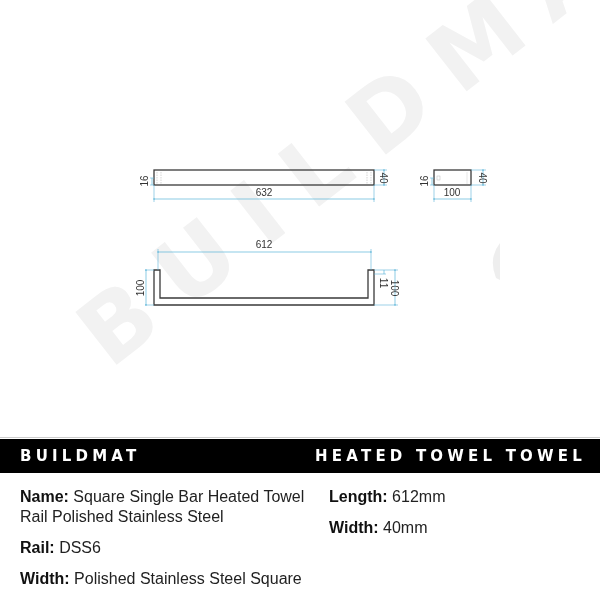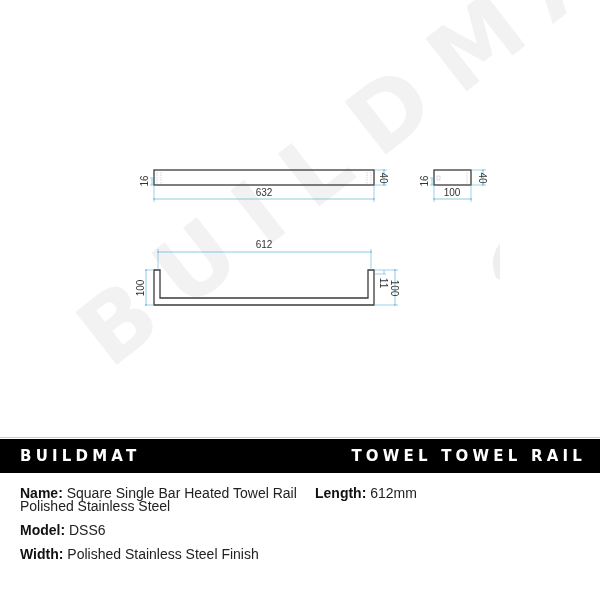--- a/index.html
+++ b/index.html
@@ -2,25 +2,25 @@
 <html><head>
 <meta charset="utf-8">
 <style>
   html,body{margin:0;padding:0;background:#ffffff;}
   body{width:600px;height:600px;position:relative;overflow:hidden;font-family:"Liberation Sans",sans-serif;}
   .watermark{position:absolute;left:-10px;top:-10px;width:620px;height:440px;pointer-events:none;}
   .drawing{position:absolute;left:0;top:0;width:600px;height:430px;}
   .band{position:absolute;left:0;top:439px;width:600px;height:34px;background:#000;color:#fff;display:flex;align-items:center;justify-content:space-between;box-sizing:border-box;padding:0 14px 0 20px;}
   .band span{font-family:"DejaVu Sans",sans-serif;font-weight:bold;font-size:15px;letter-spacing:4.2px;}
   .topline{position:absolute;left:0;top:437px;width:600px;height:1px;background:#cccccc;}
-  .specs{position:absolute;top:487px;font-size:14px;color:#222;line-height:13px;}
+  .specs{position:absolute;top:487px;font-size:16px;color:#222;line-height:20px;}
   .specs .row{margin-bottom:11px;}
   .specs b{font-weight:bold;color:#111;}
   .left{left:20px;width:290px;}
-  .right{left:315px;width:250px;}
+  .right{left:329px;width:250px;}
   svg text{font-family:"Liberation Sans",sans-serif;}
 </style>
 </head>
 <body>
 
 <svg class="watermark" viewBox="0 0 620 440">
   <text x="0" y="0" transform="translate(120,380) rotate(-38)" font-size="92" font-weight="bold" letter-spacing="26" fill="#f2f2f2" style="font-family:'DejaVu Sans',sans-serif;">BUILDMAT</text>
 </svg>
 
 <svg class="drawing" viewBox="0 0 600 430">
@@ -97,36 +97,40 @@
     <text x="0" y="0" transform="translate(391,288) rotate(90)" font-size="10" text-anchor="middle" fill="#333">100</text>
   </g>
 
   <path d="M500 243 Q488 258 496 278 L500 280 Z" fill="#eeeeee"></path>
 </svg>
 
 <div class="topline"></div>
 
 <div class="band">
   <span>BUILDMAT</span>
-  <span>TOWEL TOWEL RAIL</span>
+  <span>HEATED TOWEL TOWEL</span>
 </div>
 
 <div class="specs left">
   <div class="row">
     <b>Name:</b>
     <span>Square Single Bar Heated Towel Rail Polished Stainless Steel</span>
   </div>
   <div class="row">
-    <b>Model:</b>
+    <b>Rail:</b>
     <span>DSS6</span>
   </div>
   <div class="row">
     <b>Width:</b>
-    <span>Polished Stainless Steel Finish</span>
+    <span>Polished Stainless Steel Square</span>
   </div>
 </div>
 
 <div class="specs right">
   <div class="row">
     <b>Length:</b>
     <span>612mm</span>
   </div>
+  <div class="row">
+    <b>Width:</b>
+    <span>40mm</span>
+  </div>
 </div>
 
 </body></html>

